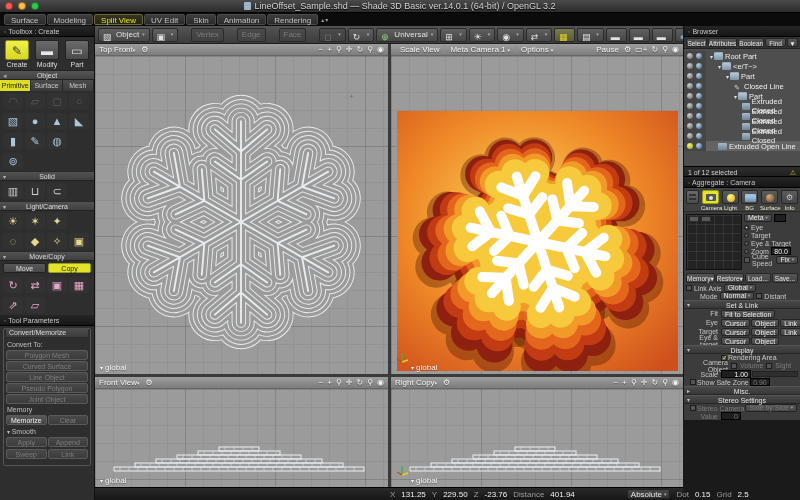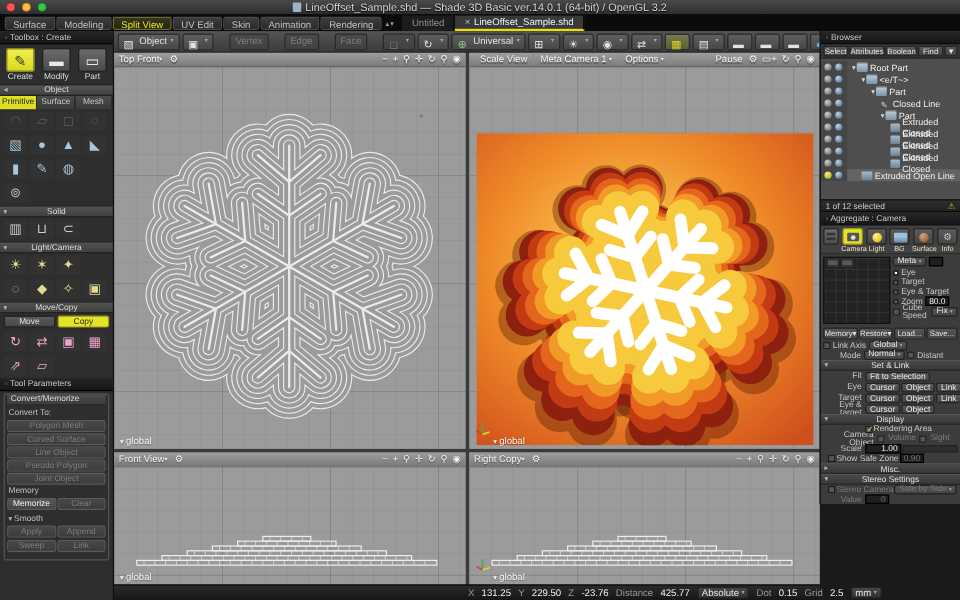--- a/index.html
+++ b/index.html
@@ -108,21 +108,21 @@
   .cross-mark{position:absolute;font-size:8px;color:#6f6f6f;}
   .render-img{position:absolute;left:6px;top:55px;width:281px;height:260px;}
   .tripod{position:absolute;left:4px;bottom:10px;width:14px;height:14px;}
 
   
   .statusbar{position:absolute;left:0;bottom:0;width:588px;height:13px;background:linear-gradient(#2a2a2a,#161616);
     border-top:1px solid #000;display:flex;align-items:center;gap:6px;padding-left:295px;
     font-size:8px;color:#9a9a9a;white-space:nowrap;}
   .sb-val{color:#f0f0f0;}
   .sb-btn{color:#e6e6e6;background:linear-gradient(#454545,#333);border:1px solid #222;
-    border-radius:2px;padding:4px 3px;height:10px;line-height:9px;display:flex;align-items:center;gap:2px;}
+    border-radius:2px;padding:4px 3px;height:10px;line-height:9px;display:flex;align-items:center;gap:2px;margin-left:46px;}
   .sb-btn .dd{font-size:5px;color:#aaa;}
 
   
   .rightpanel{position:absolute;left:683px;top:26px;width:117px;height:394px;background:#3c3c3c;
     border-left:1px solid #111;color:#d8d8d8;font-size:7px;overflow:hidden;display:flex;flex-direction:column;}
   .rp-toolrow{display:flex;gap:1px;padding:1px 2px;background:#343434;border-bottom:1px solid #222;}
   .rp-btn{flex:1;height:9px;line-height:9px;text-align:center;background:linear-gradient(#555,#454545);
     border:1px solid #262626;border-radius:2px;color:#e4e4e4;font-size:6.5px;}
   .rp-filter{width:11px;flex:none;}
   .tree{height:179px;background:#4e4e4e;overflow:hidden;position:relative;padding-top:2px;}
@@ -206,24 +206,20 @@
   <div id="menu-tabs" style="display:flex;">
       <div class="menu-tab">Surface</div>
       <div class="menu-tab">Modeling</div>
       <div class="menu-tab active">Split View</div>
       <div class="menu-tab">UV Edit</div>
       <div class="menu-tab">Skin</div>
       <div class="menu-tab">Animation</div>
       <div class="menu-tab">Rendering</div>
     </div>
   <span class="tab-arrows">▴▾</span>
-  <div id="doc-tabs" style="display:flex;height:13px;">
-      <div class="doctab"><span>Untitled</span></div>
-      <div class="doctab active"><span class="x">×</span><span>LineOffset_Sample.shd</span></div>
-    </div>
 </div>
 
 <div class="toolbox">
   <div class="panel-hdr">Toolbox : Create</div>
   <div class="bigbtns" id="tb-big">
       <div class="bigbtn active">
         <span class="bico">✎</span>
         <span class="blabel">Create</span>
       </div>
       <div class="bigbtn">
@@ -872,21 +868,21 @@
   </div>
 
   <div class="statusbar" id="statusbar">
       <span>X</span>
       <span class="sb-val">131.25</span>
       <span>Y</span>
       <span class="sb-val">229.50</span>
       <span>Z</span>
       <span class="sb-val">-23.76</span>
       <span>Distance</span>
-      <span class="sb-val">425.77</span>
+      <span class="sb-val">401.94</span>
       <span class="sb-btn">Absolute<span class="dd">▾</span></span>
       <span>Dot</span>
       <span class="sb-val">0.15</span>
       <span>Grid</span>
       <span class="sb-val">2.5</span>
       <span class="sb-btn">mm<span class="dd">▾</span></span>
     </div>
 </div>
 
 <div class="rightpanel">

